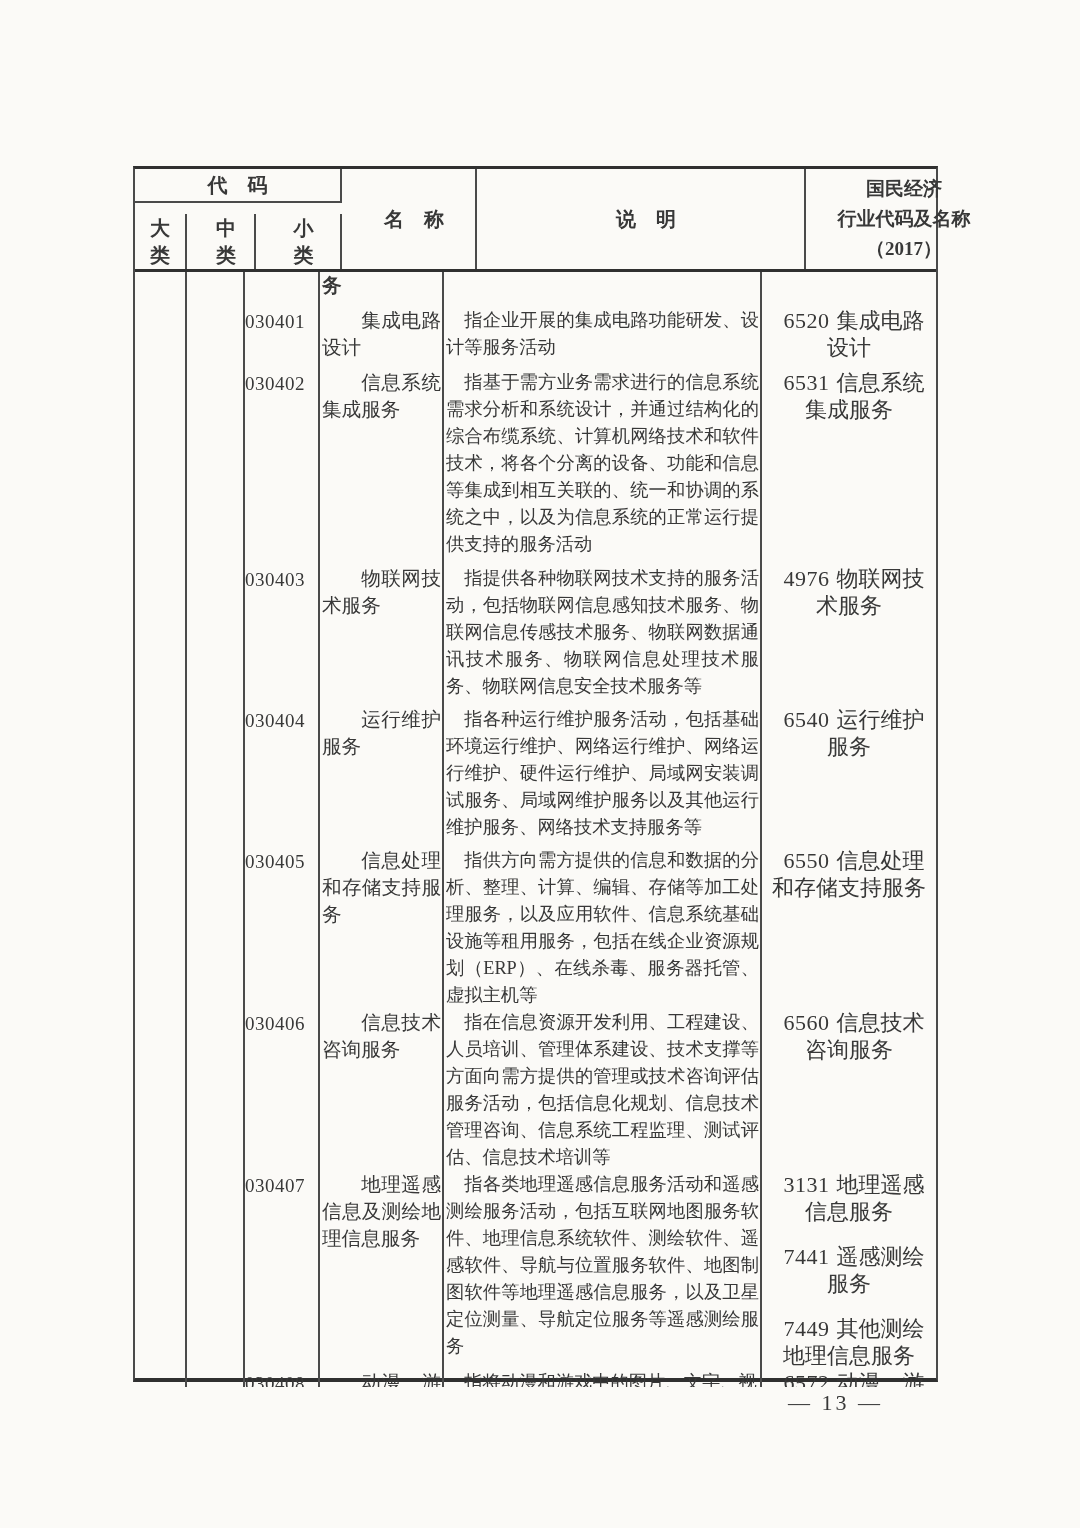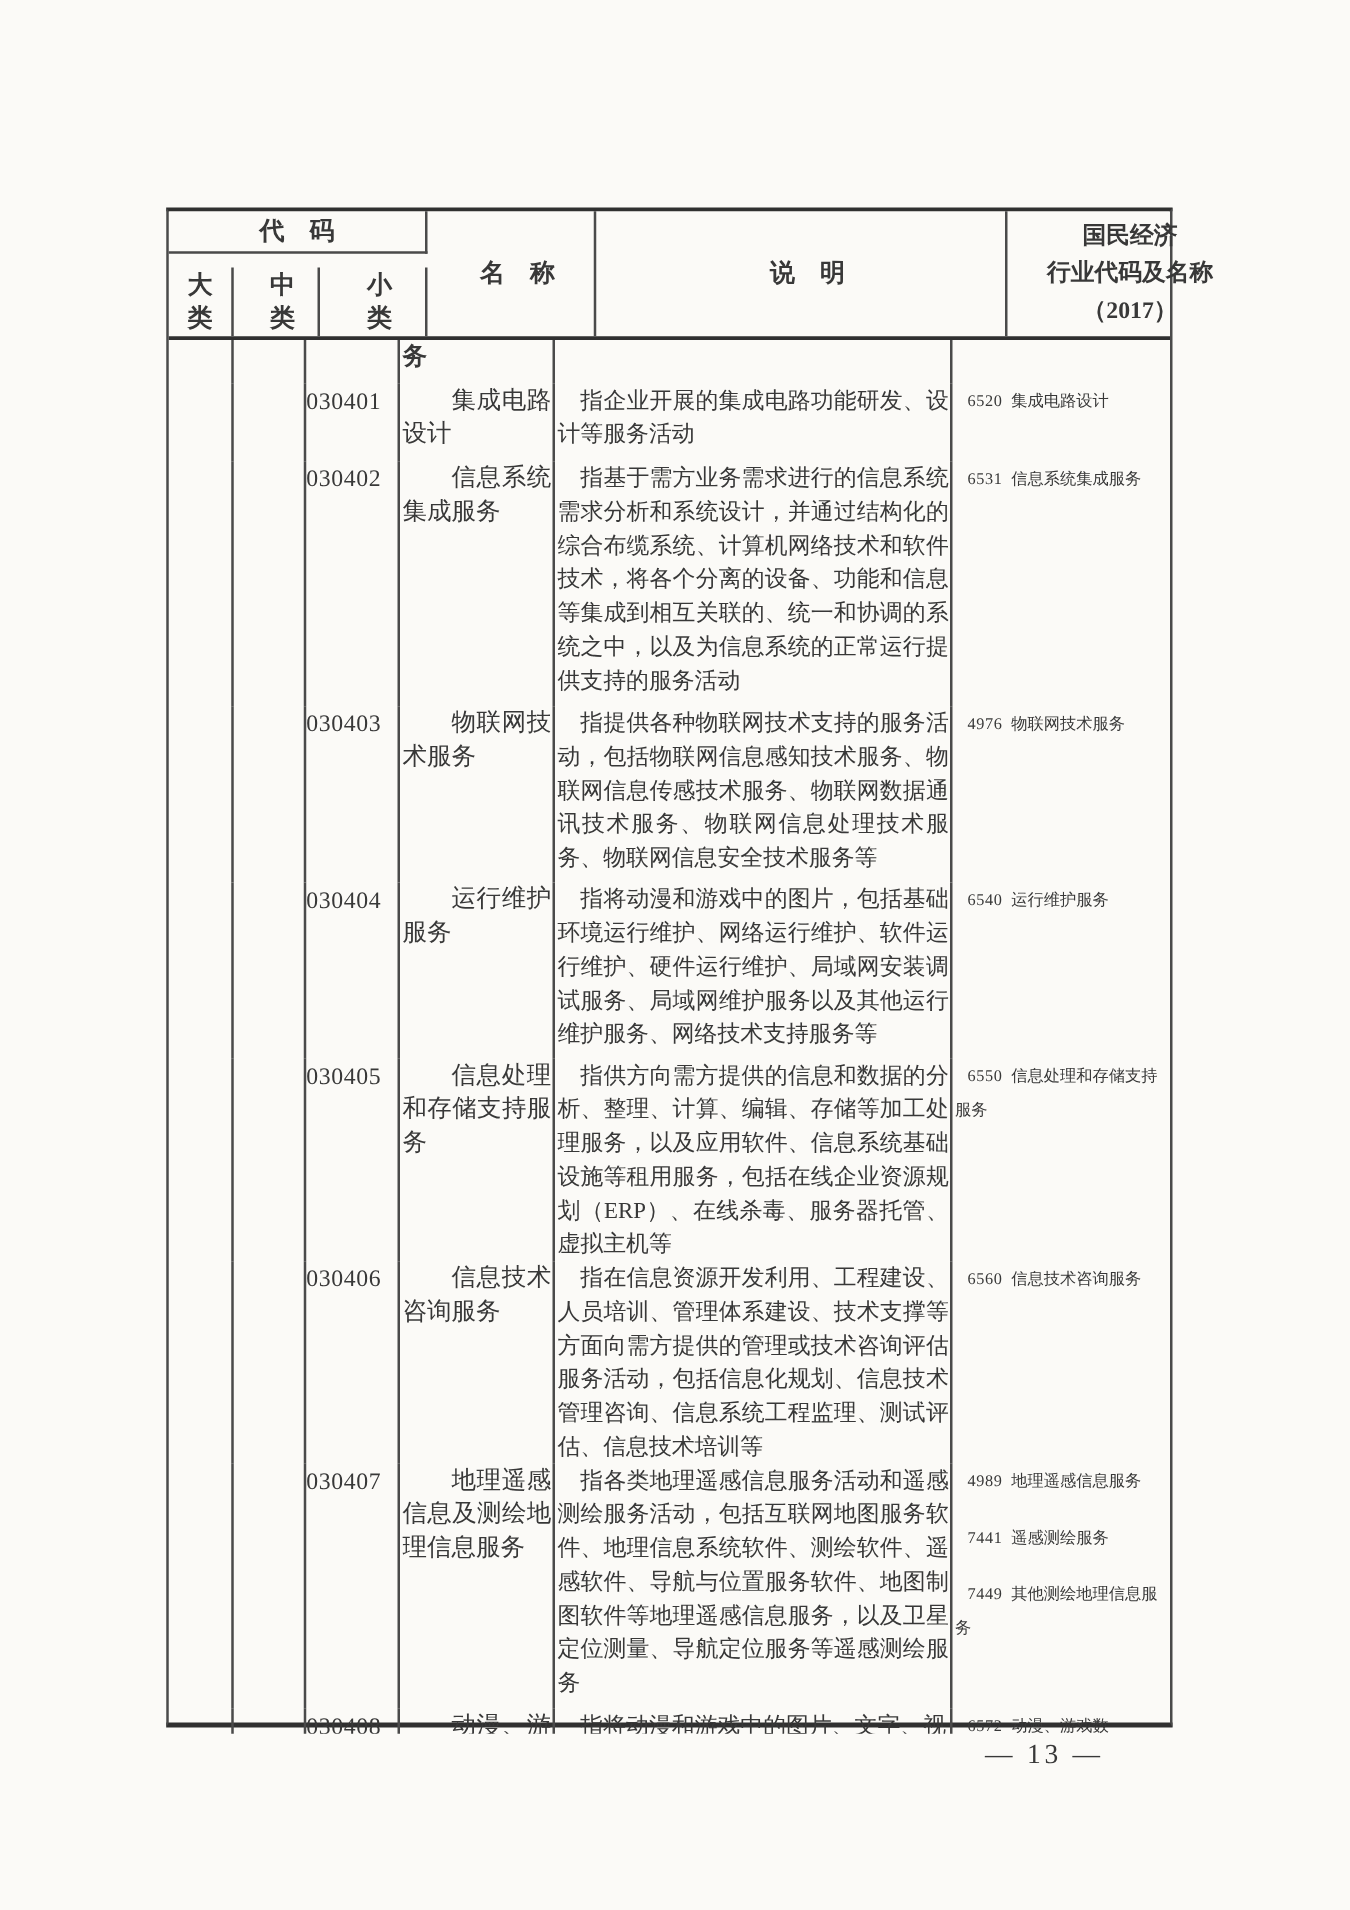--- a/index.html
+++ b/index.html
@@ -66,22 +66,22 @@
   }
   .name.cont{text-indent:0;font-weight:bold;}
   .name.stretch{text-align-last:justify;}
   .desc{
     margin:0;font-size:18.3px;line-height:27px;
     text-align:justify;text-indent:1em;
     padding:0 1px 0 2px;
   }
   .c-ind{padding:0 2px;}
   .ind{
-    margin:0;font-size:13px;line-height:27px;
-    text-align:left;text-indent:10px;
+    margin:0;font-size:22px;line-height:27px;
+    text-align:center;text-indent:10px;
   }
   .ind + .ind{margin-top:18px;}
   .ind-code{padding-right:7px;letter-spacing:0.5px;}
   .page-number{
     position:absolute;left:788px;top:1390px;
     font-size:22px;letter-spacing:3px;white-space:nowrap;
   }
 </style>
 </head>
 <body>
@@ -172,21 +172,21 @@
       <div class="row" style="min-height:141px">
         <div class="cell c-major"></div>
         <div class="cell c-middle"></div>
         <div class="cell c-minor">
           <p class="code">030404</p>
         </div>
         <div class="cell c-name">
           <p class="name">运行维护服务</p>
         </div>
         <div class="cell c-desc">
-          <p class="desc">指将动漫和游戏中的图片，包括基础环境运行维护、网络运行维护、软件运行维护、硬件运行维护、局域网安装调试服务、局域网维护服务以及其他运行维护服务、网络技术支持服务等</p>
+          <p class="desc">指各种运行维护服务活动，包括基础环境运行维护、网络运行维护、网络运行维护、硬件运行维护、局域网安装调试服务、局域网维护服务以及其他运行维护服务、网络技术支持服务等</p>
         </div>
         <div class="cell c-ind">
           <p class="ind"><span class="ind-code">6540</span><span>运行维护服务</span></p>
         </div>
       </div>
 
       <div class="row" style="min-height:160px">
         <div class="cell c-major"></div>
         <div class="cell c-middle"></div>
         <div class="cell c-minor">
@@ -226,21 +226,21 @@
         <div class="cell c-minor">
           <p class="code">030407</p>
         </div>
         <div class="cell c-name">
           <p class="name">地理遥感信息及测绘地理信息服务</p>
         </div>
         <div class="cell c-desc">
           <p class="desc">指各类地理遥感信息服务活动和遥感测绘服务活动，包括互联网地图服务软件、地理信息系统软件、测绘软件、遥感软件、导航与位置服务软件、地图制图软件等地理遥感信息服务，以及卫星定位测量、导航定位服务等遥感测绘服务</p>
         </div>
         <div class="cell c-ind">
-          <p class="ind"><span class="ind-code">4989</span><span>地理遥感信息服务</span></p>
+          <p class="ind"><span class="ind-code">3131</span><span>地理遥感信息服务</span></p>
           <p class="ind"><span class="ind-code">7441</span><span>遥感测绘服务</span></p>
           <p class="ind"><span class="ind-code">7449</span><span>其他测绘地理信息服务</span></p>
         </div>
       </div>
 
       <div class="row" style="min-height:24px">
         <div class="cell c-major"></div>
         <div class="cell c-middle"></div>
         <div class="cell c-minor">
           <p class="code">030408</p>

